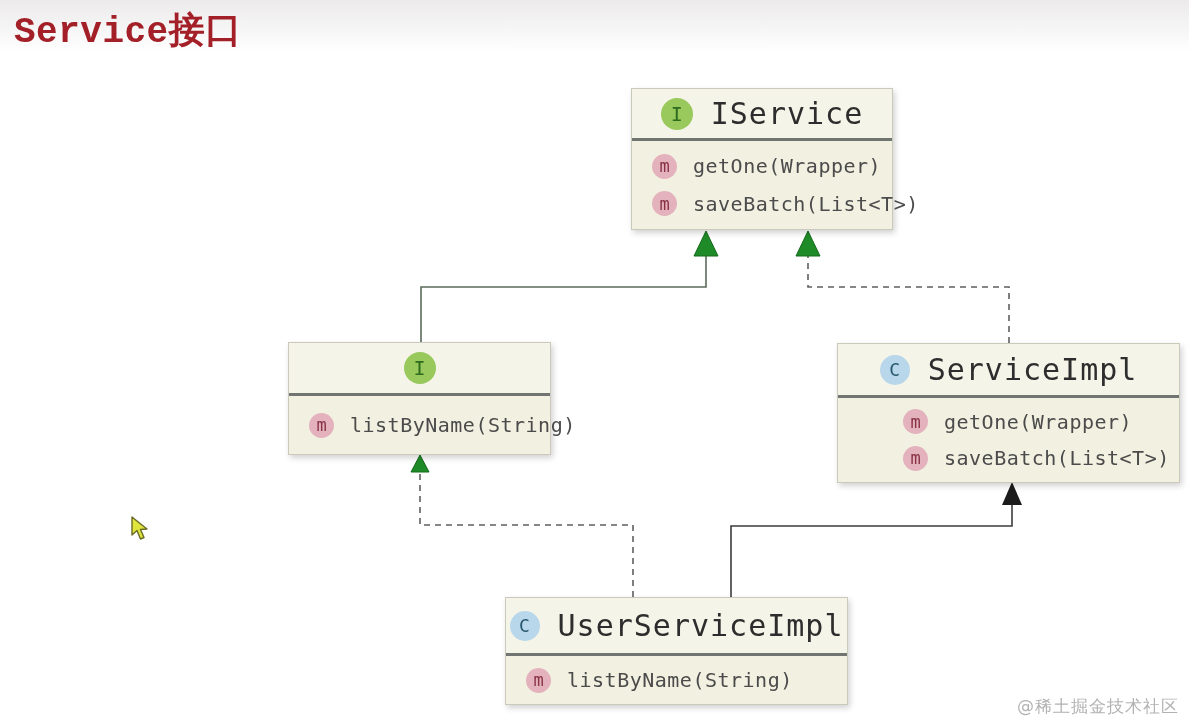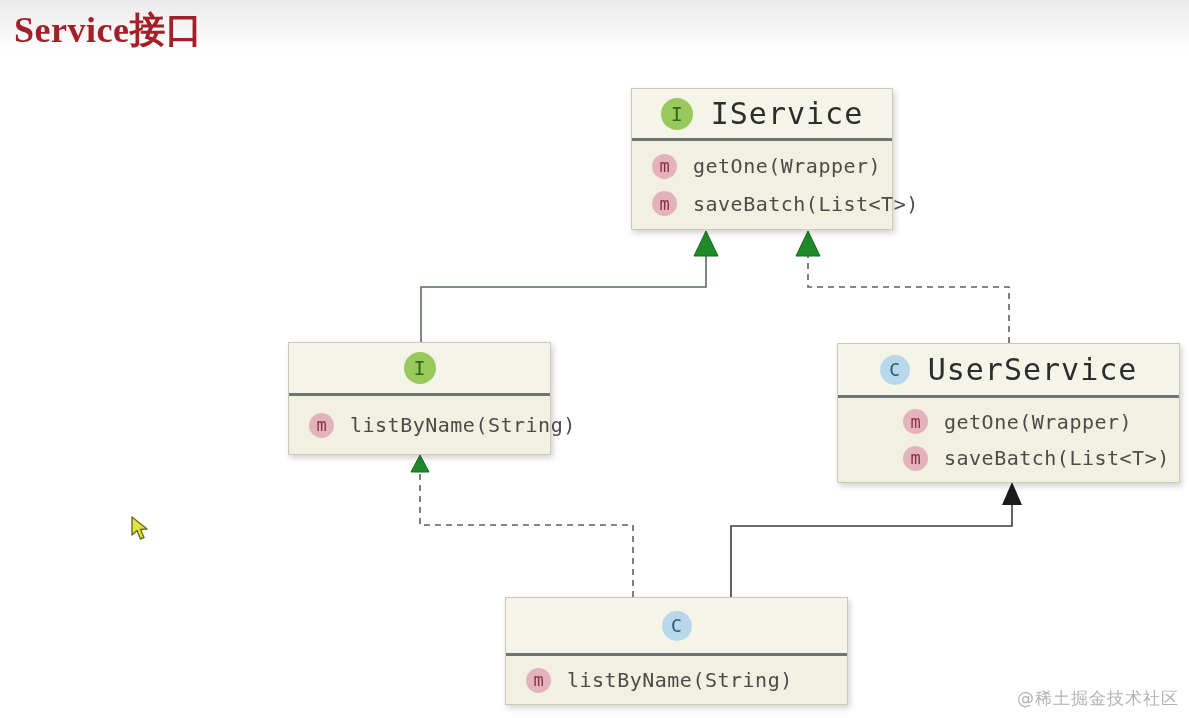--- a/index.html
+++ b/index.html
@@ -7,21 +7,21 @@
     width:1189px;height:718px;position:relative;overflow:hidden;
     background:#ffffff;
     font-family:"DejaVu Sans Mono","Liberation Mono",monospace;
   }
   .top-band{
     position:absolute;left:0;top:0;width:1189px;height:52px;
     background:linear-gradient(#eceaea,#ffffff);
   }
   .page-title{
     position:absolute;left:14px;top:6px;
-    font-family:Liberation Serif, serif;
+    font-family:Liberation Mono, monospace;
     font-weight:bold;font-size:36px;letter-spacing:0.5px;
     color:#a32029;
   }
   .uml-box{
     position:absolute;
     background:#f1f0e1;
     border:1px solid #cbcaba;
     box-shadow:2px 3px 6px rgba(0,0,0,0.18);
     display:flex;flex-direction:column;
     box-sizing:border-box;
@@ -56,21 +56,21 @@
   }
   .method-icon{
     width:25px;height:25px;border-radius:50%;
     background:#e4b2bd;color:#873244;
     display:flex;align-items:center;justify-content:center;
     font-size:17px;flex:0 0 auto;
   }
   .method-sig{font-size:20px;color:#4b4b4b;letter-spacing:0.5px;}
   .edges{position:absolute;left:0;top:0;width:1189px;height:718px;pointer-events:none;}
   .watermark{
-    position:absolute;right:10px;bottom:8px;
+    position:absolute;right:10px;bottom:0px;
     font-family:"DejaVu Sans","Liberation Sans",sans-serif;
     font-size:17px;color:#b2b2b2;letter-spacing:1px;
   }
   .cursor{position:absolute;left:129px;top:515px;}
 </style>
 </head>
 <body>
 
 <div class="top-band"></div>
 <div class="page-title">Service接口</div>
@@ -123,37 +123,38 @@
     <div class="method-row">
       <span class="method-icon">m</span>
       <span class="method-sig">listByName(String)</span>
     </div>
   </div>
 </div>
 
 <div class="uml-box" style="left:837px;top:343px;width:343px;height:140px;">
   <div class="uml-header" style="height:54px;">
     <span class="kind-icon class">C</span>
-    <span class="uml-title">UserService</span>
+    <span class="uml-title">ServiceImpl</span>
   </div>
   <div class="uml-body" style="padding-left:45px;">
     <div class="method-row">
       <span class="method-icon">m</span>
       <span class="method-sig">getOne(Wrapper)</span>
     </div>
     <div class="method-row">
       <span class="method-icon">m</span>
       <span class="method-sig">saveBatch(List&lt;T&gt;)</span>
     </div>
   </div>
 </div>
 
 <div class="uml-box" style="left:505px;top:597px;width:343px;height:108px;">
   <div class="uml-header" style="height:58px;">
     <span class="kind-icon class">C</span>
+    <span class="uml-title">UserServiceImpl</span>
   </div>
   <div class="uml-body">
     <div class="method-row">
       <span class="method-icon">m</span>
       <span class="method-sig">listByName(String)</span>
     </div>
   </div>
 </div>
 
 <div class="cursor">

